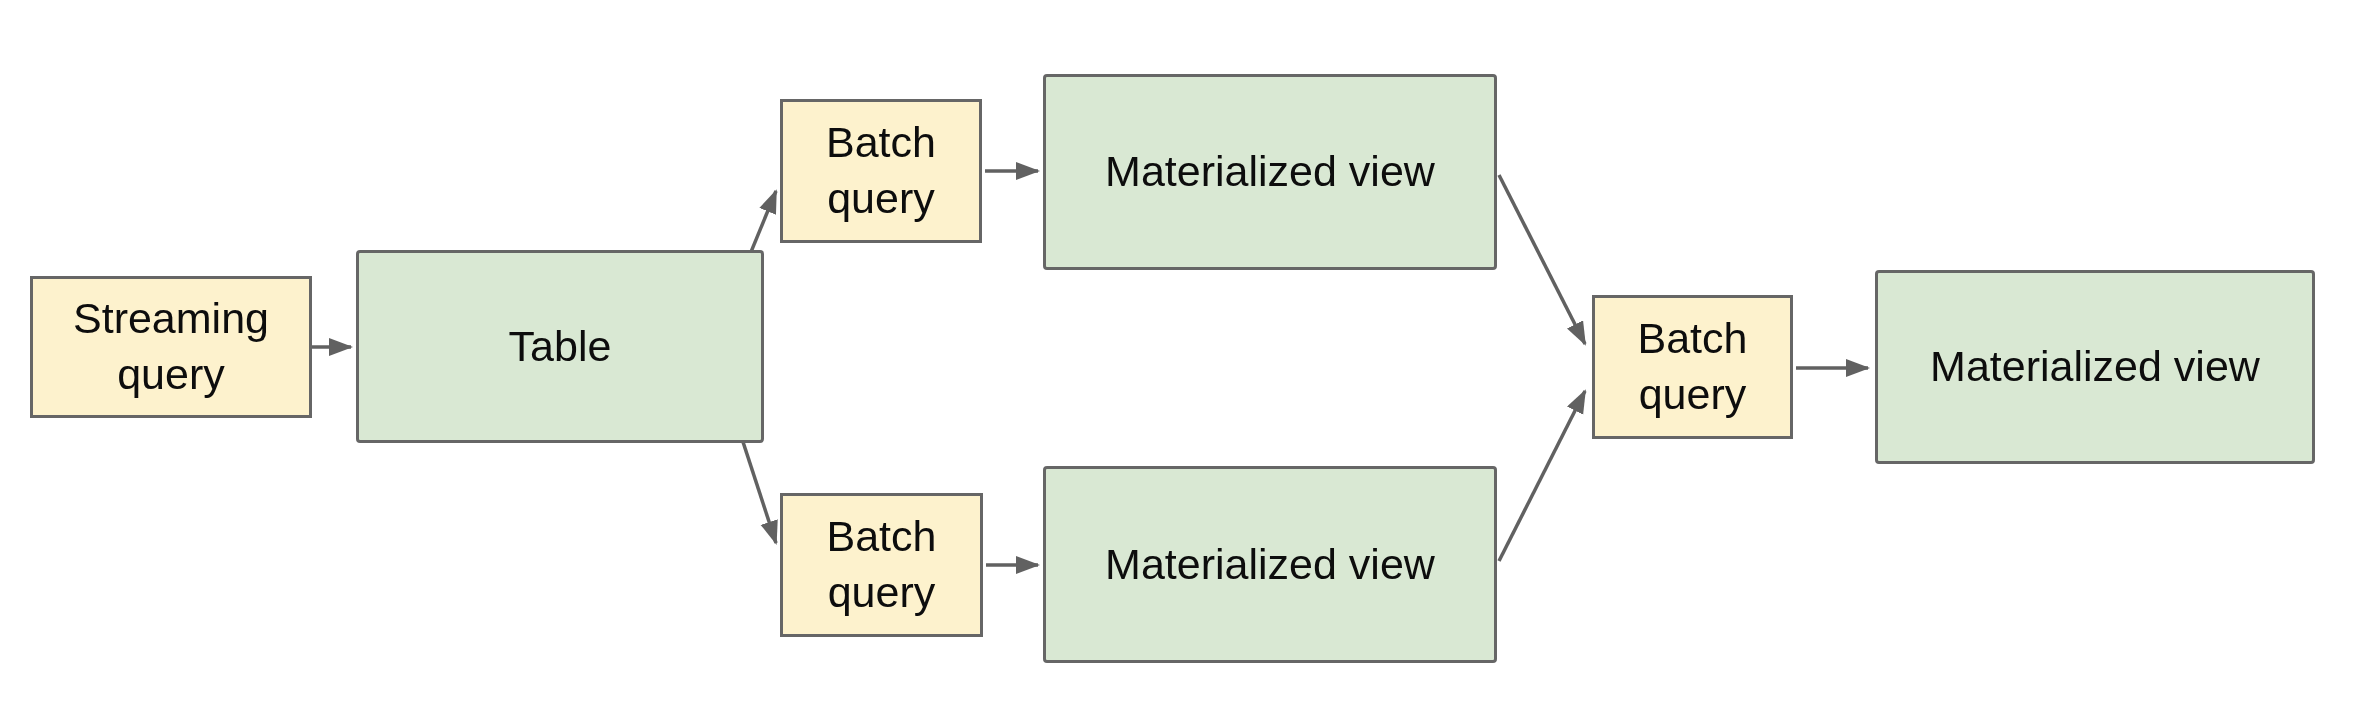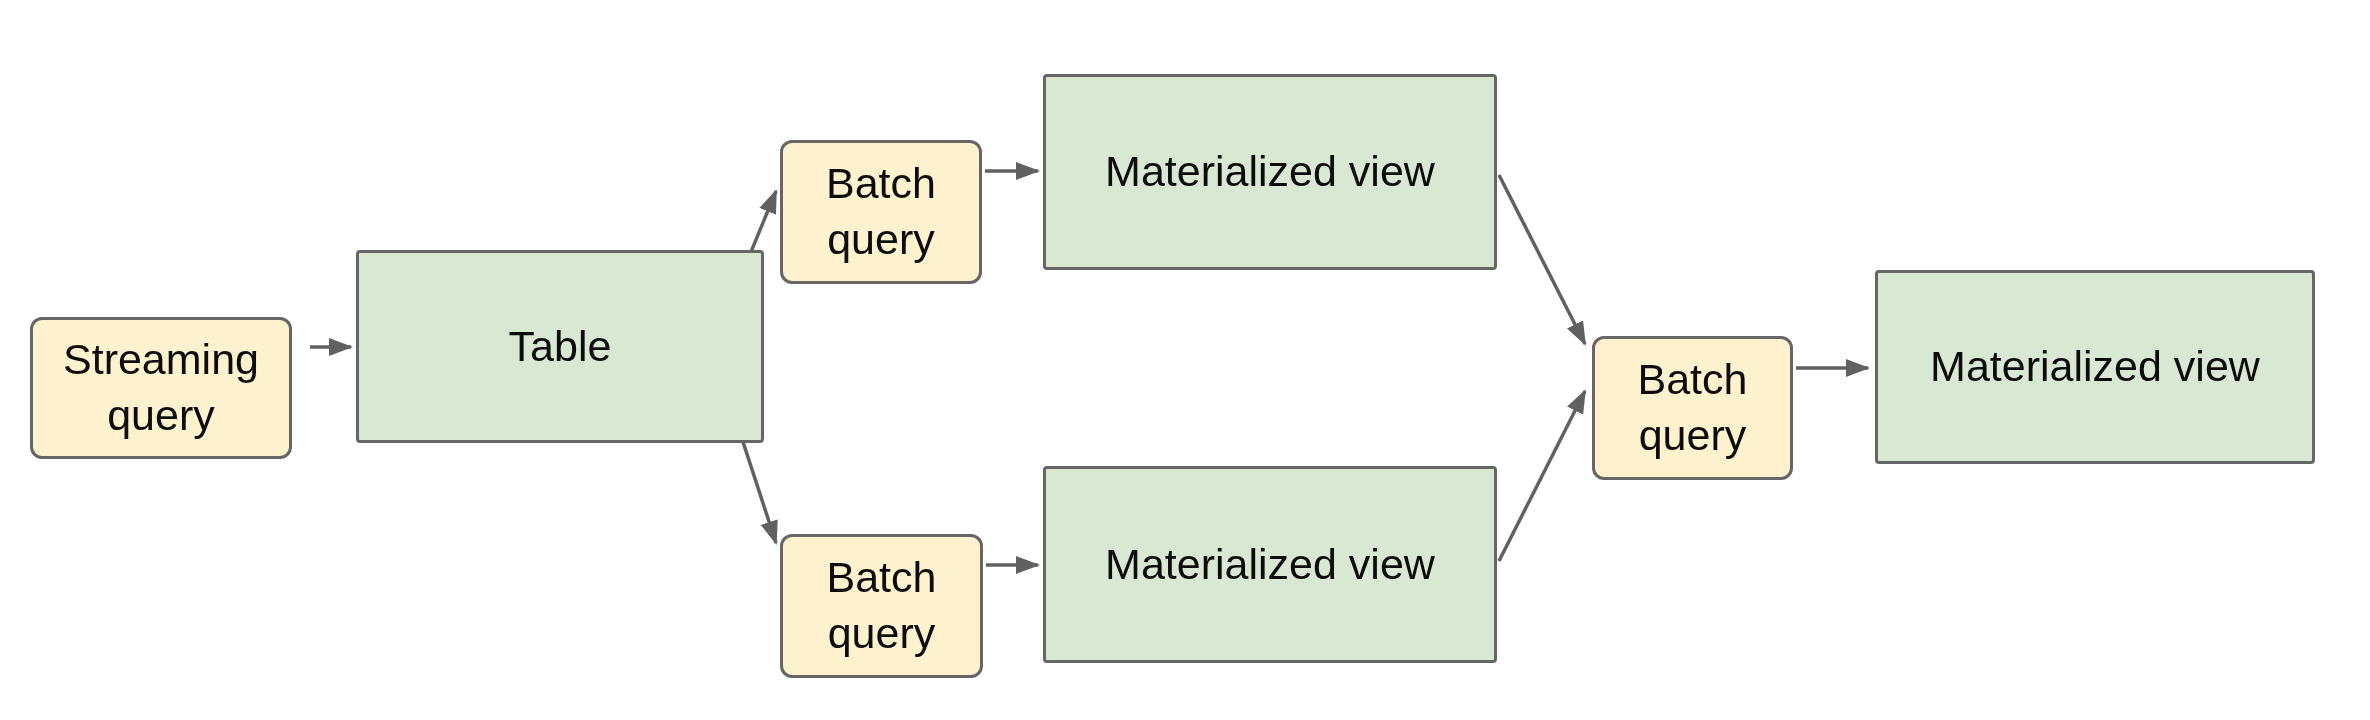--- a/index.html
+++ b/index.html
@@ -35,22 +35,21 @@
     justify-content: center;
     text-align: center;
     font-size: 43px;
     line-height: 1.3;
     color: var(--text-color, #0d0d0d);
     padding: 0 14px;
   }
   .node.query {
     background: var(--process-fill, #fdf2cd);
     border: 3px solid var(--process-border, #666666);
-    border-radius: 12px;
-    margin-top: 41px;
+    border-radius: 0;
   }
   .node.entity {
     background: var(--entity-fill, #d9e8d3);
     border: 3px solid var(--entity-border, #666666);
     border-radius: 4px;
   }
 </style>
 </head>
 <body>
 
@@ -65,21 +64,21 @@
     <line class="edge-line" x1="310" y1="347" x2="351" y2="347" marker-end="url(#arrowhead)"></line>
     <line class="edge-line" x1="712" y1="347" x2="776" y2="191" marker-end="url(#arrowhead)"></line>
     <line class="edge-line" x1="712" y1="347" x2="776" y2="543" marker-end="url(#arrowhead)"></line>
     <line class="edge-line" x1="985" y1="171" x2="1038" y2="171" marker-end="url(#arrowhead)"></line>
     <line class="edge-line" x1="986" y1="565" x2="1038" y2="565" marker-end="url(#arrowhead)"></line>
     <line class="edge-line" x1="1499" y1="175" x2="1585" y2="344" marker-end="url(#arrowhead)"></line>
     <line class="edge-line" x1="1499" y1="561" x2="1585" y2="391" marker-end="url(#arrowhead)"></line>
     <line class="edge-line" x1="1796" y1="368" x2="1868" y2="368" marker-end="url(#arrowhead)"></line>
   </svg>
 
-  <div class="node query" style="left:30px; top:276px; width:262px; height:142px;">
+  <div class="node query" style="left:30px; top:276px; width:282px; height:142px;">
     <span>Streaming query</span>
   </div>
 
   <div class="node entity" style="left:356px; top:250px; width:408px; height:193px;">
     <span>Table</span>
   </div>
 
   <div class="node query" style="left:780px; top:99px; width:202px; height:144px;">
     <span>Batch query</span>
   </div>

